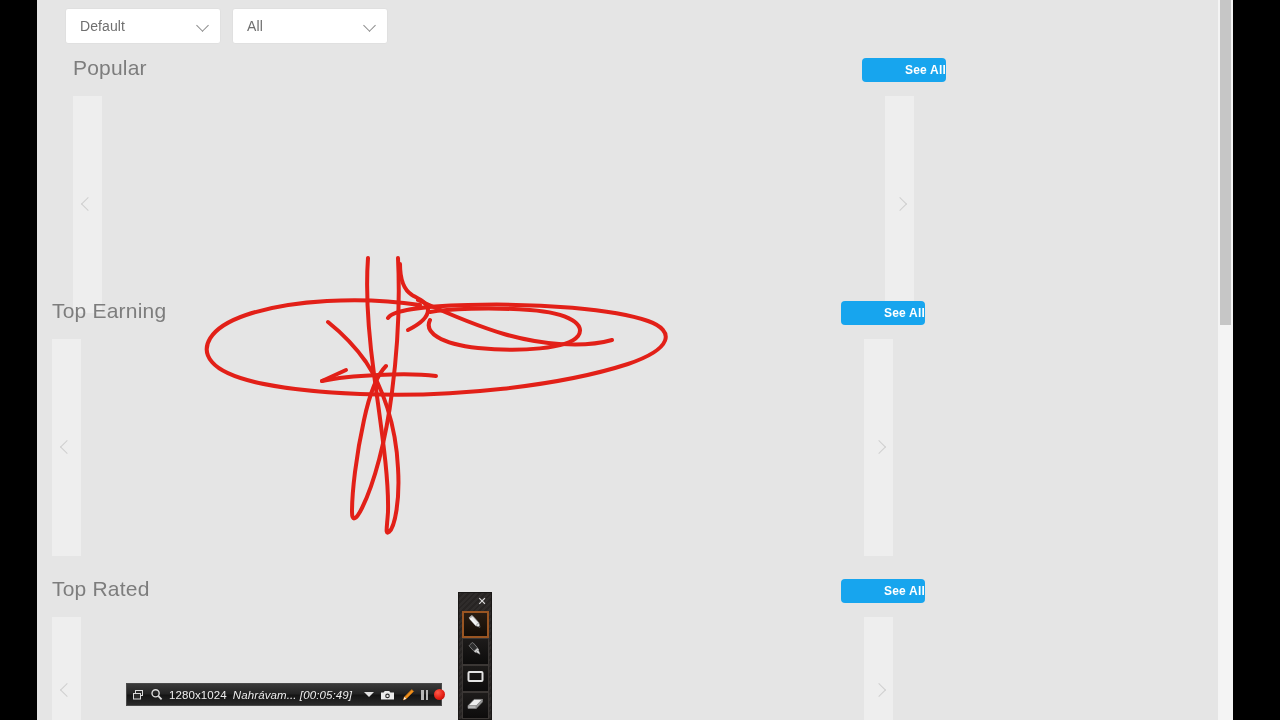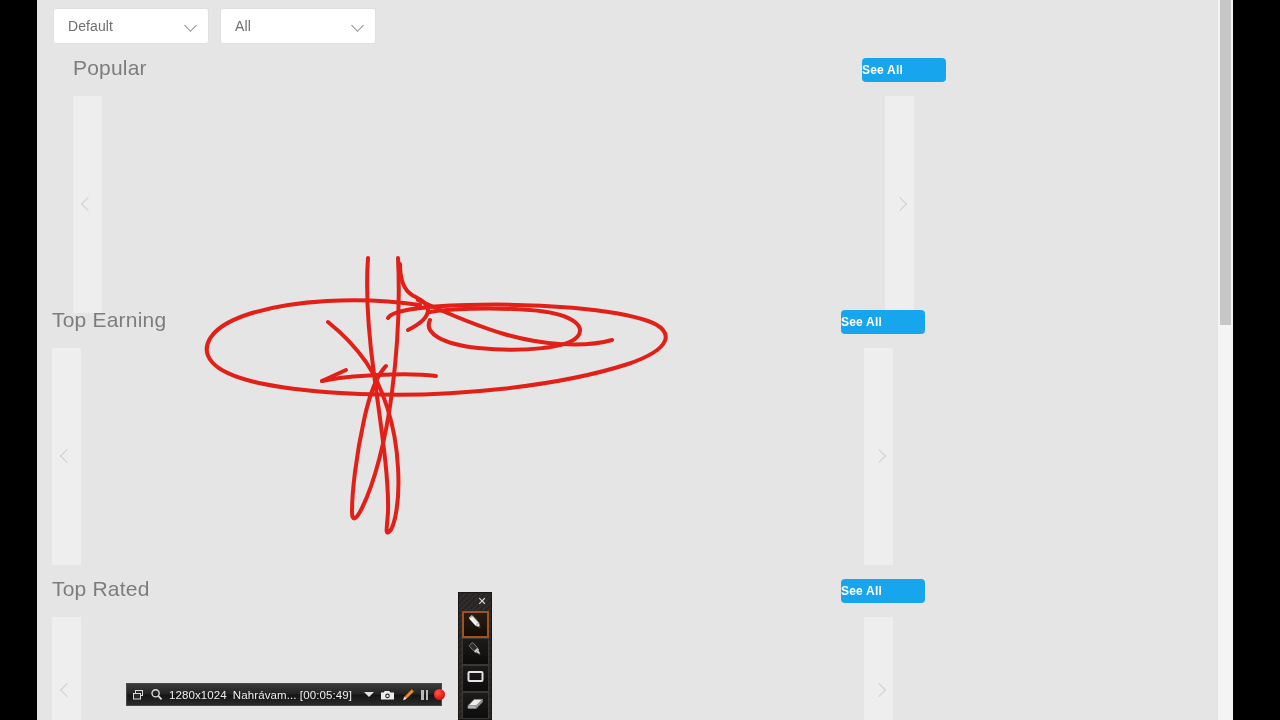--- a/index.html
+++ b/index.html
@@ -26,21 +26,21 @@
     top: 0;
     width: 1196px;
     height: 720px;
     background: #e5e5e5;
     overflow: hidden;
   }
 
   
   .filterbar {
     position: absolute;
-    left: 0;
+    left: 12px;
     top: 0;
     width: 1196px;
     height: 52px;
   }
 
   .select {
     position: absolute;
     top: 8px;
     height: 36px;
     background: #ffffff;
@@ -78,21 +78,21 @@
     width: 8px;
     height: 8px;
     border-right: 1.6px solid #8b8b8b;
     border-bottom: 1.6px solid #8b8b8b;
     transform: rotate(45deg);
   }
 
   
   .section { position: absolute; left: 0; width: 1196px; }
   .sec1 { top: 52px; margin-left: 21px; }
-  .sec2 { top: 304px; }
+  .sec2 { top: 295px; }
   .sec3 { top: 573px; }
 
   .sec-head {
     position: relative;
     height: 44px;
   }
 
   .sec-title {
     position: absolute;
     left: 15px;
@@ -113,21 +113,21 @@
     background: #17a5ee;
     border: none;
     border-radius: 4px;
     color: #ffffff;
     font-size: 12px;
     font-weight: 700;
     font-family: "Liberation Sans", sans-serif;
     letter-spacing: .2px;
     cursor: pointer;
     line-height: 24px;
-    text-align: left;
+    text-align: right;
     padding: 0;
   }
 
   
   .carousel {
     position: relative;
     height: 217px;
     background: #e5e5e5;
   }
 
@@ -230,21 +230,21 @@
     cursor: pointer;
   }
 
   .rec-text {
     font-size: 11.5px;
     color: #eeeeee;
     white-space: nowrap;
     font-family: "Liberation Sans", sans-serif;
   }
   .rec-dim { letter-spacing: .1px; }
-  .rec-status { letter-spacing: .1px; }
+  .rec-status { letter-spacing: .1px; font-style: italic; }
 
   .rec-spacer { flex: 1 1 auto; }
 
   .tri-down {
     width: 0; height: 0;
     border-left: 5px solid transparent;
     border-right: 5px solid transparent;
     border-top: 5px solid #e2e2e2;
   }
 

